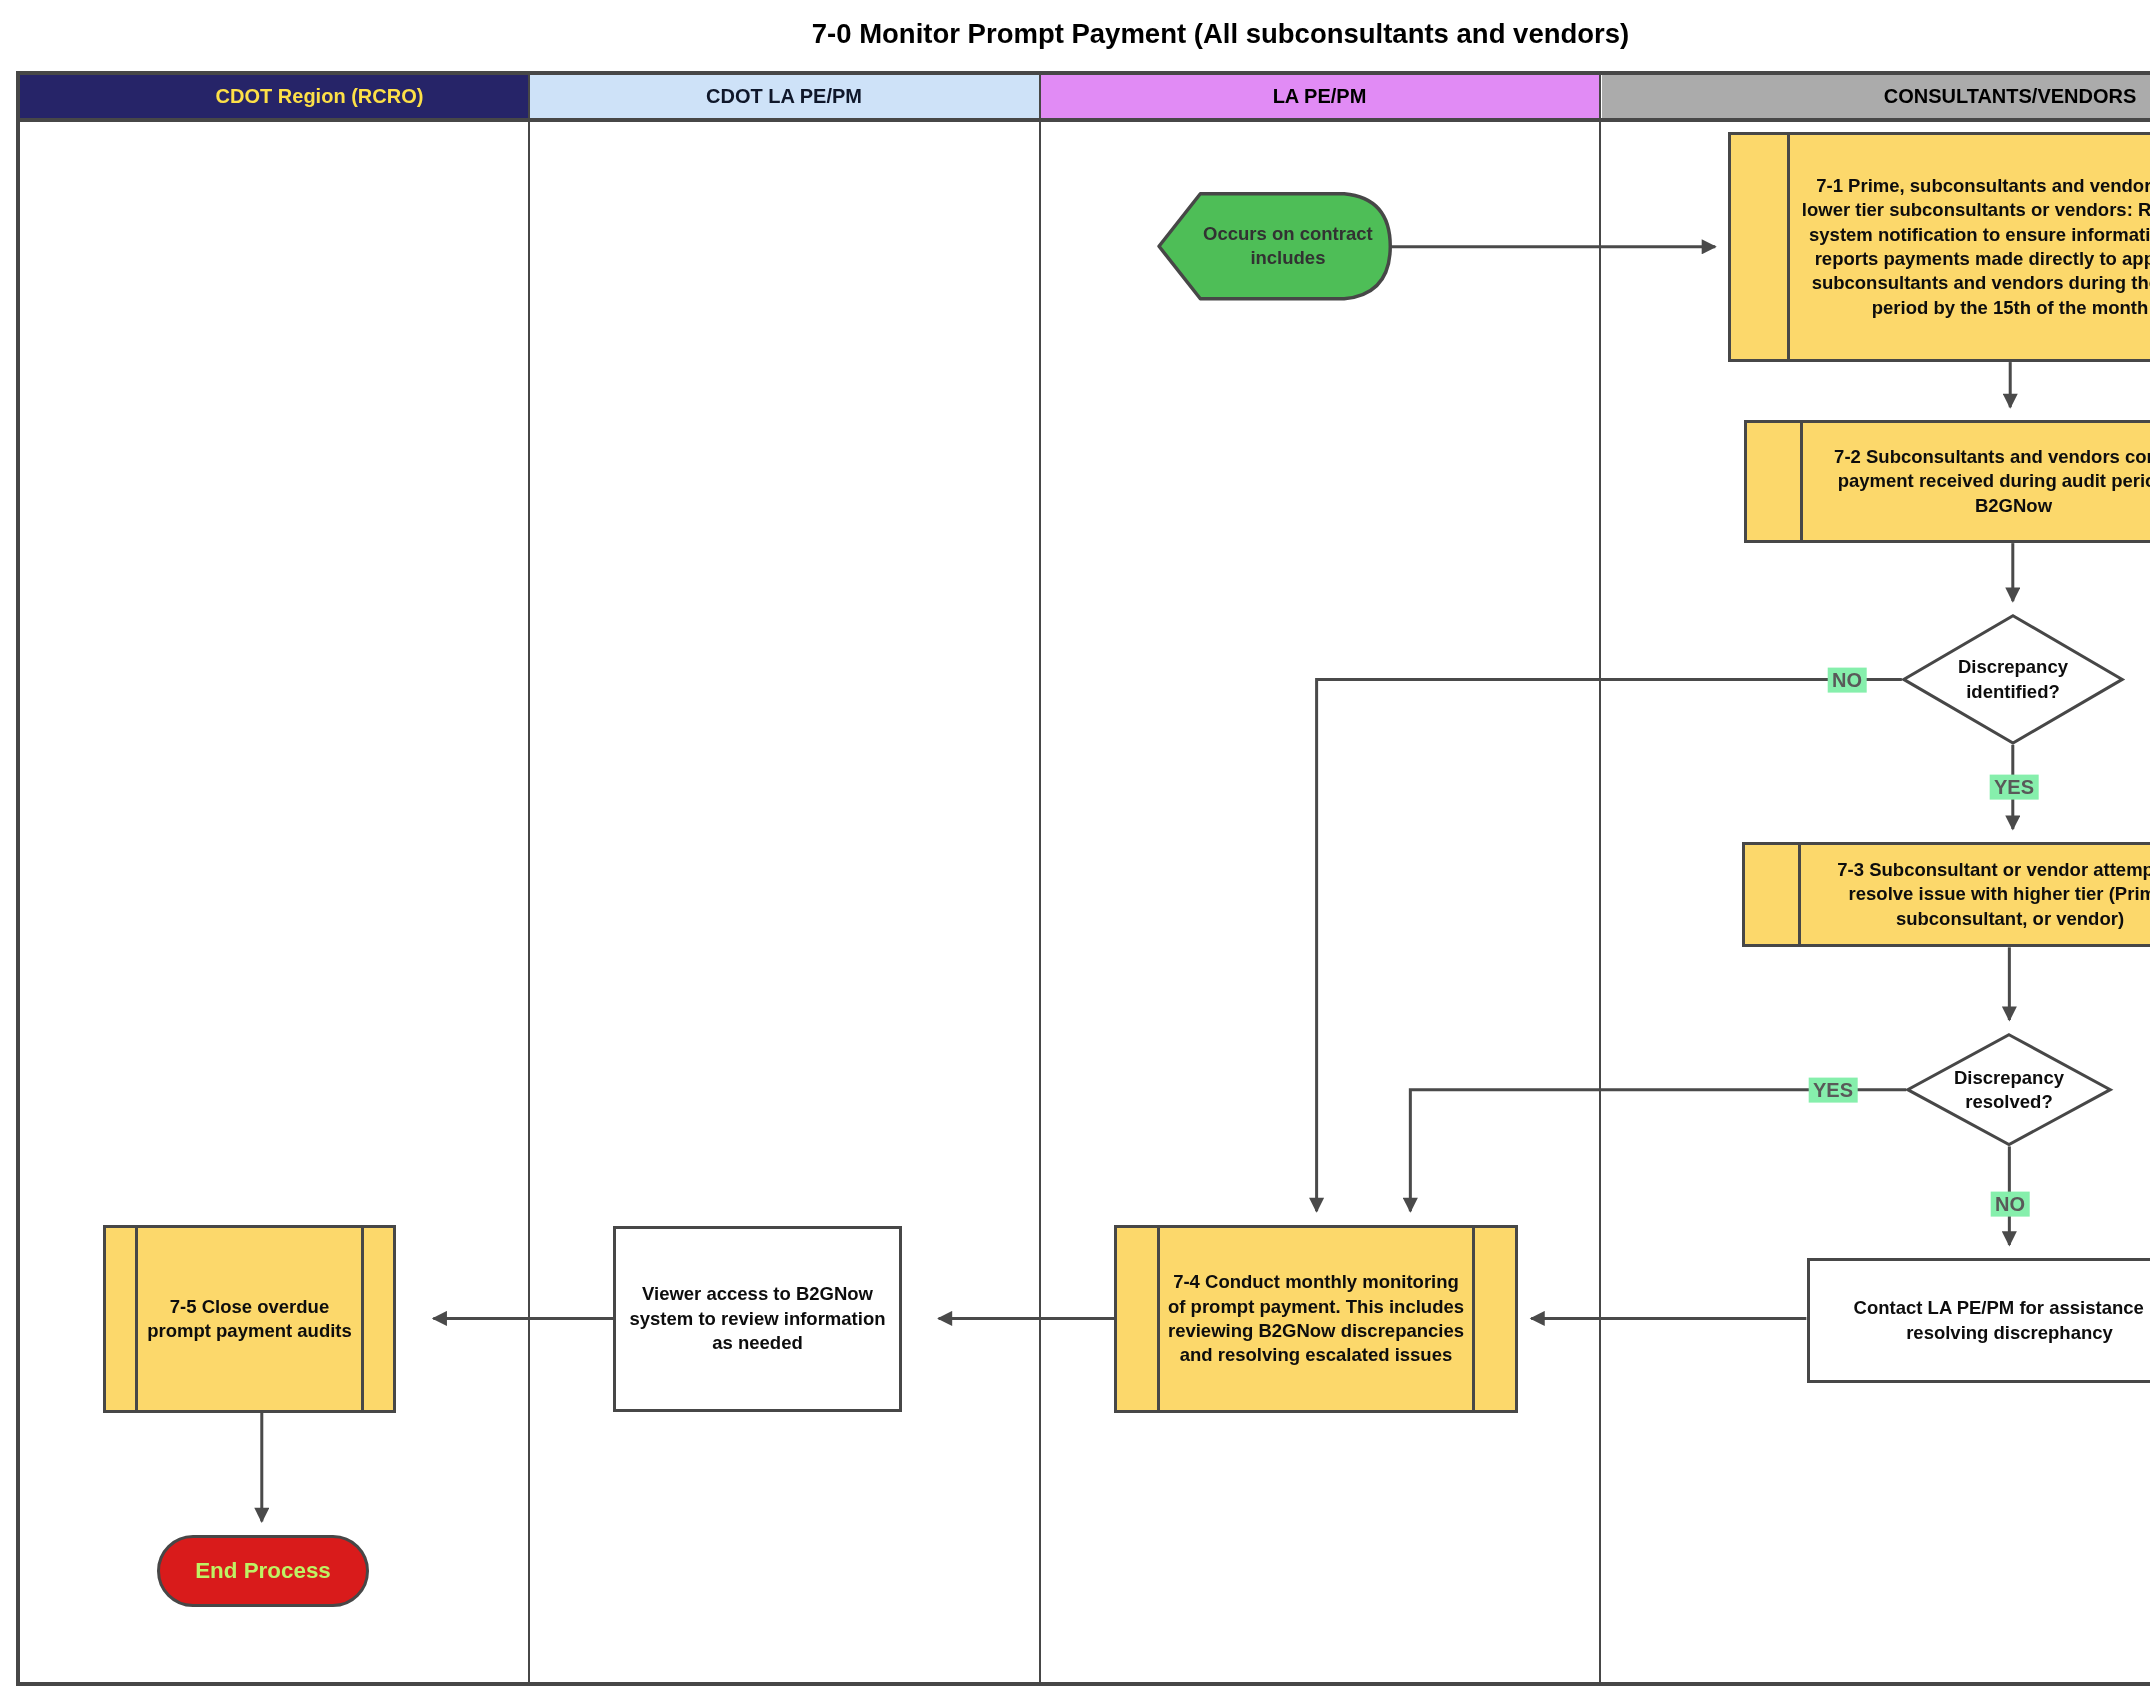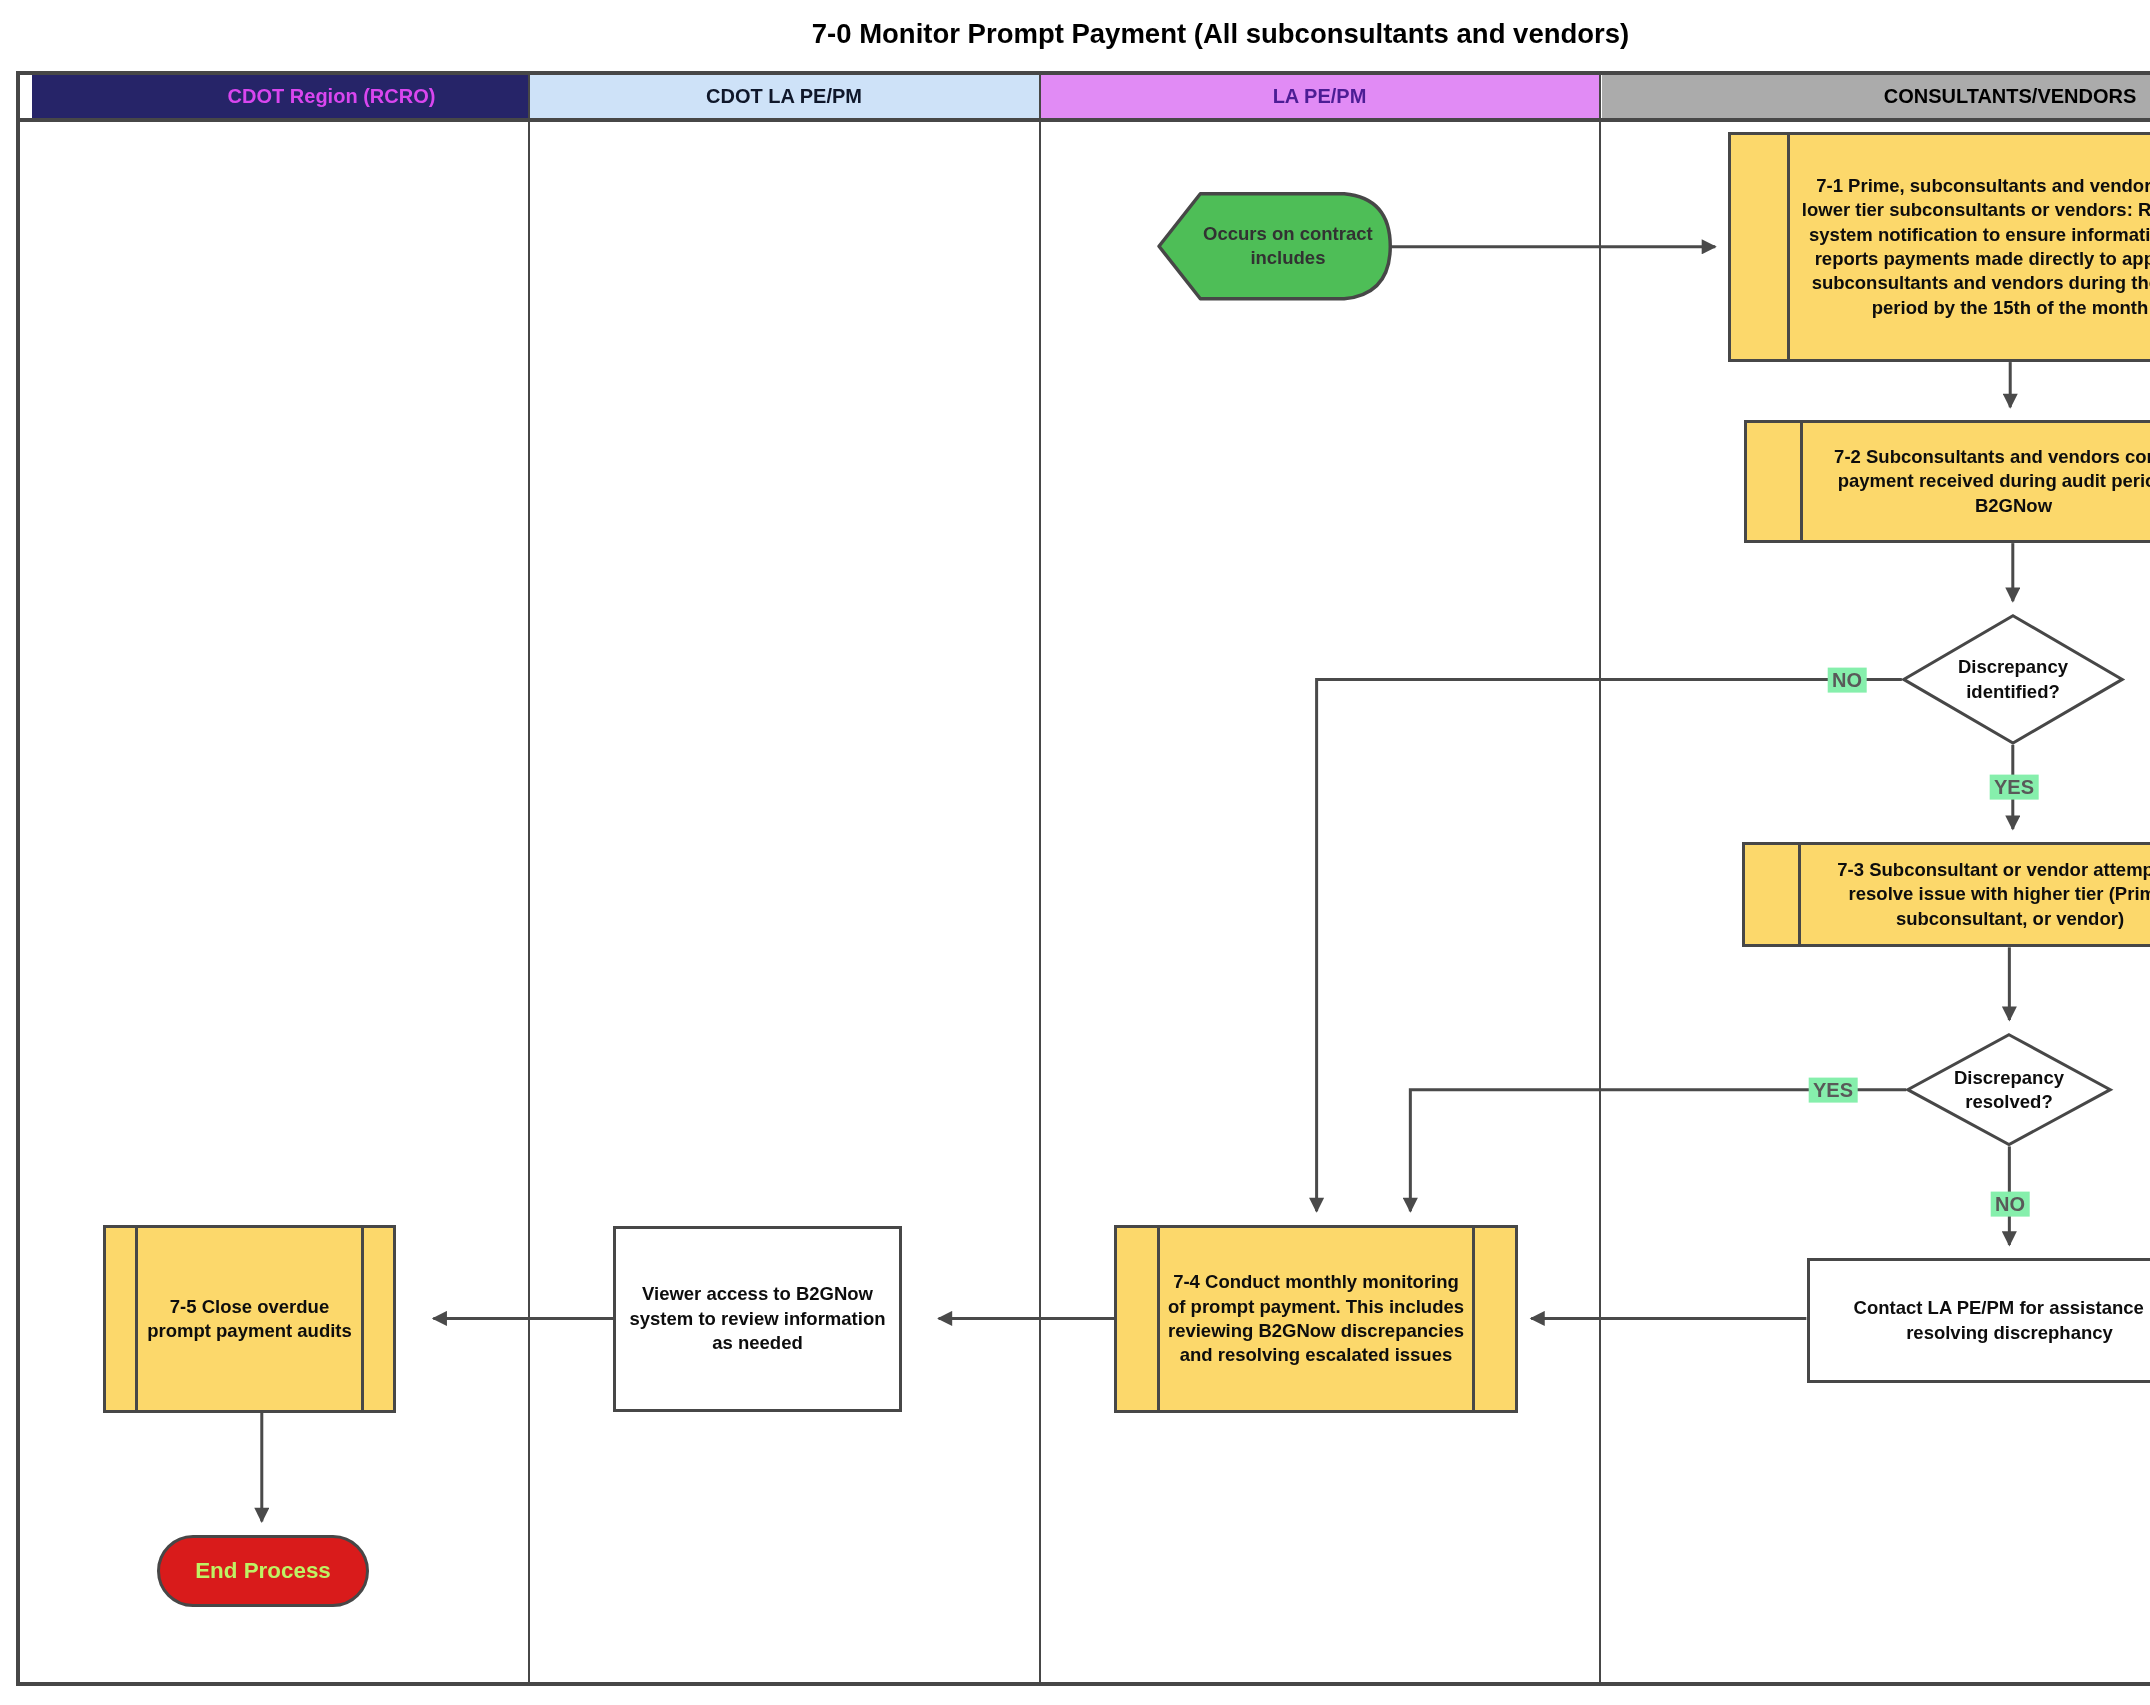--- a/index.html
+++ b/index.html
@@ -48,23 +48,23 @@
          color:#595959;font-size:20px;font-weight:bold;padding:0.9px 4.3px;white-space:nowrap;}
 </style>
 </head>
 <body>
 
 <div id="canvas">
 
   <div class="title">7-0  Monitor Prompt Payment (All subconsultants and vendors)</div>
 
   <div class="table">
-    <div class="lane-header" style="left:12px;width:600px;background:#262468;color:#d946ef;">CDOT Region (RCRO)</div>
+    <div class="lane-header" style="left:0;width:600px;background:#262468;color:#fde047;">CDOT Region (RCRO)</div>
     <div class="lane-header" style="left:510px;width:509px;background:#CEE2F8;color:#0f172a;">CDOT LA PE/PM</div>
-    <div class="lane-header" style="left:1021px;width:558px;background:#E18BF5;color:#4c1d95;">LA PE/PM</div>
+    <div class="lane-header" style="left:1021px;width:558px;background:#E18BF5;color:#000000;">LA PE/PM</div>
     <div class="lane-header" style="left:1582px;width:817px;background:#ABABAB;color:#000000;">CONSULTANTS/VENDORS</div>
 
     <div class="lane-sep" style="left:508px;"></div>
     <div class="lane-sep" style="left:1019px;"></div>
     <div class="lane-sep" style="left:1579px;"></div>
     <div class="header-underline"></div>
   </div>
 
   <svg class="connectors" viewBox="0 0 5675 3965" xmlns="http://www.w3.org/2000/svg">
     <defs>

